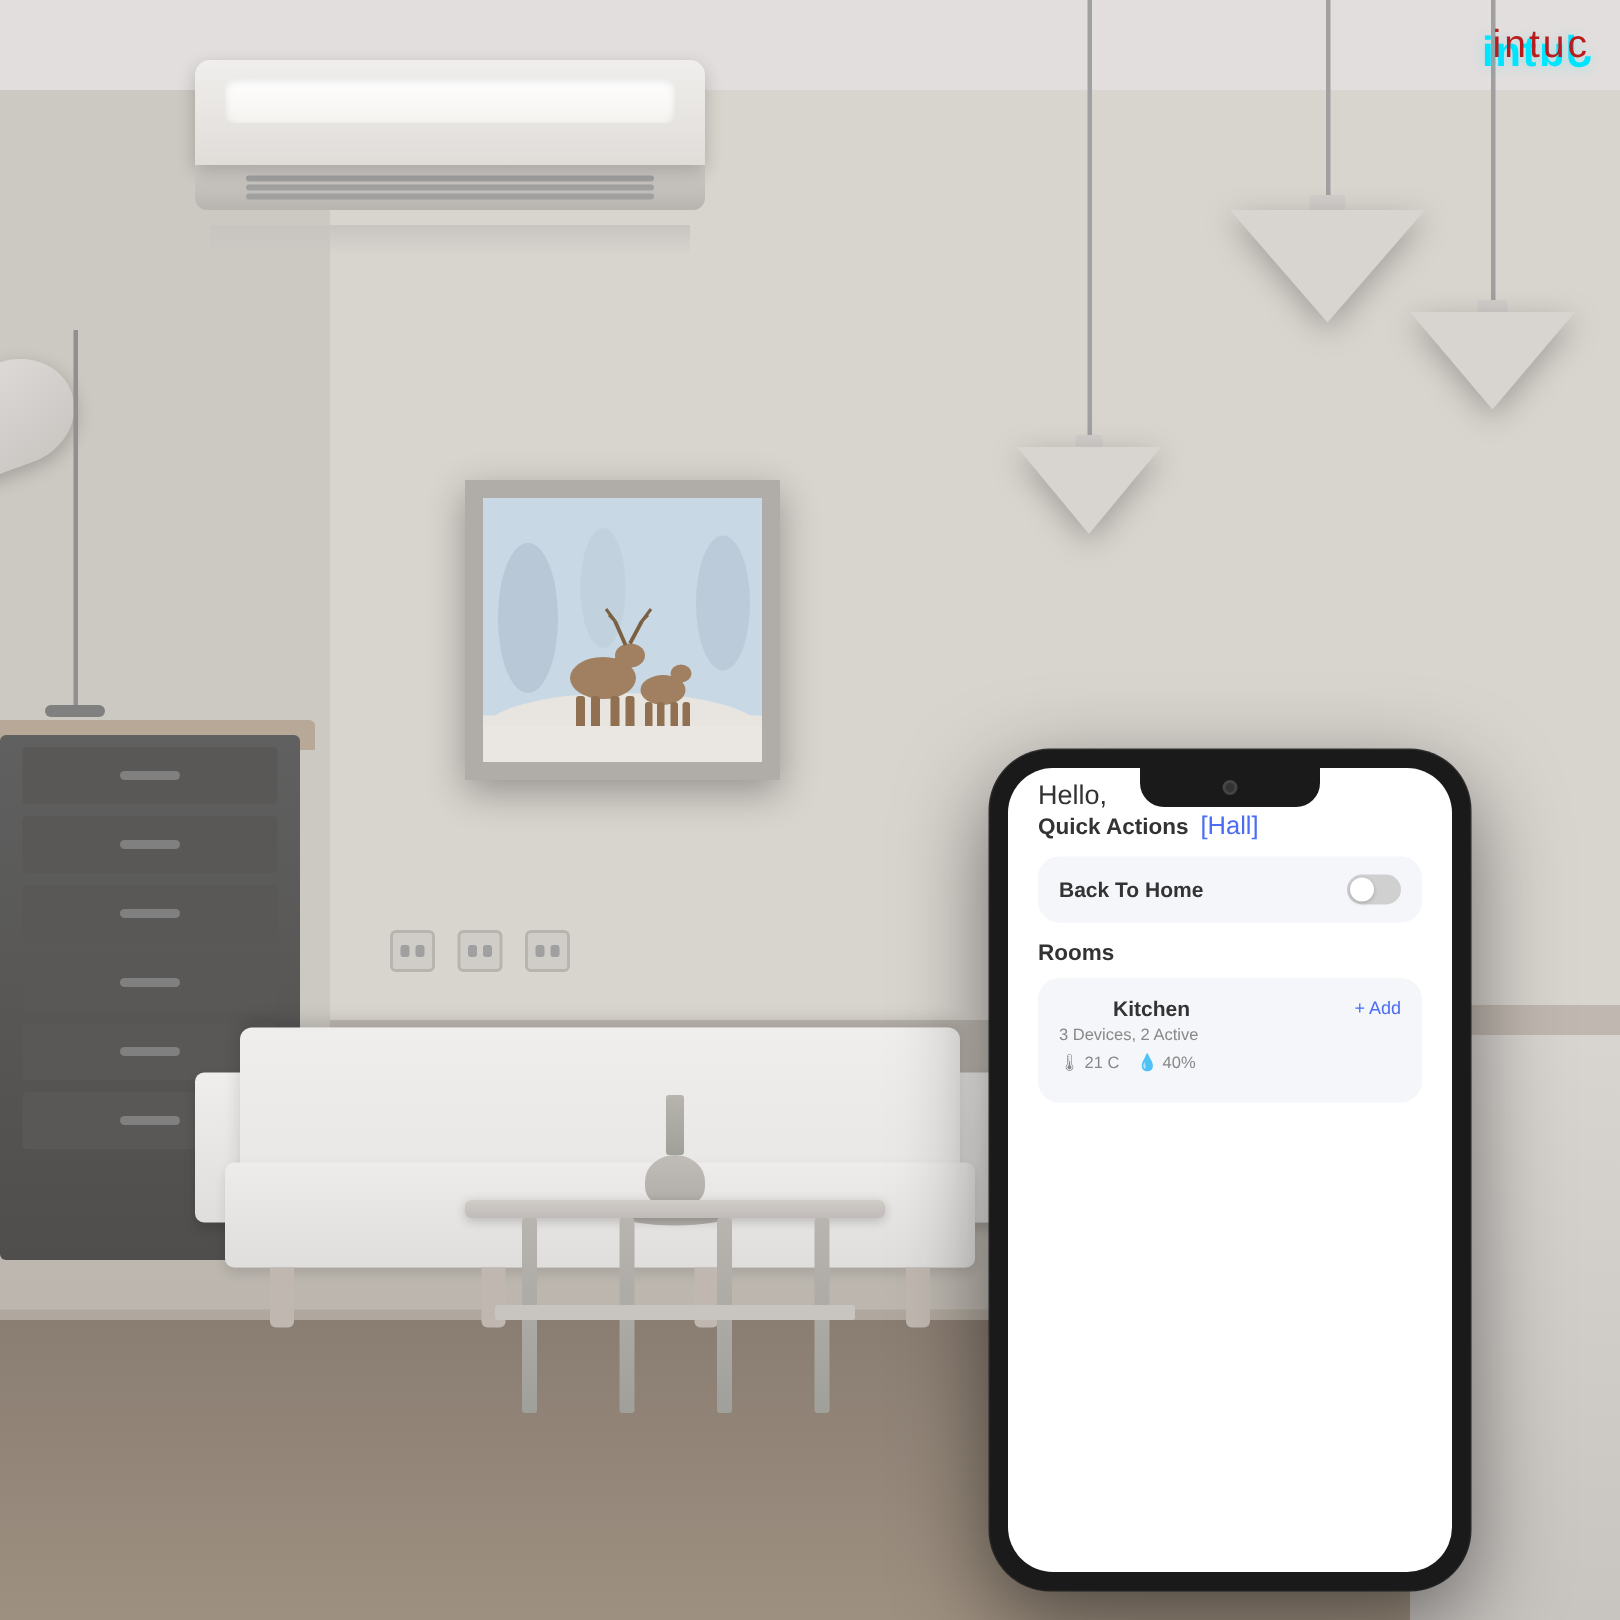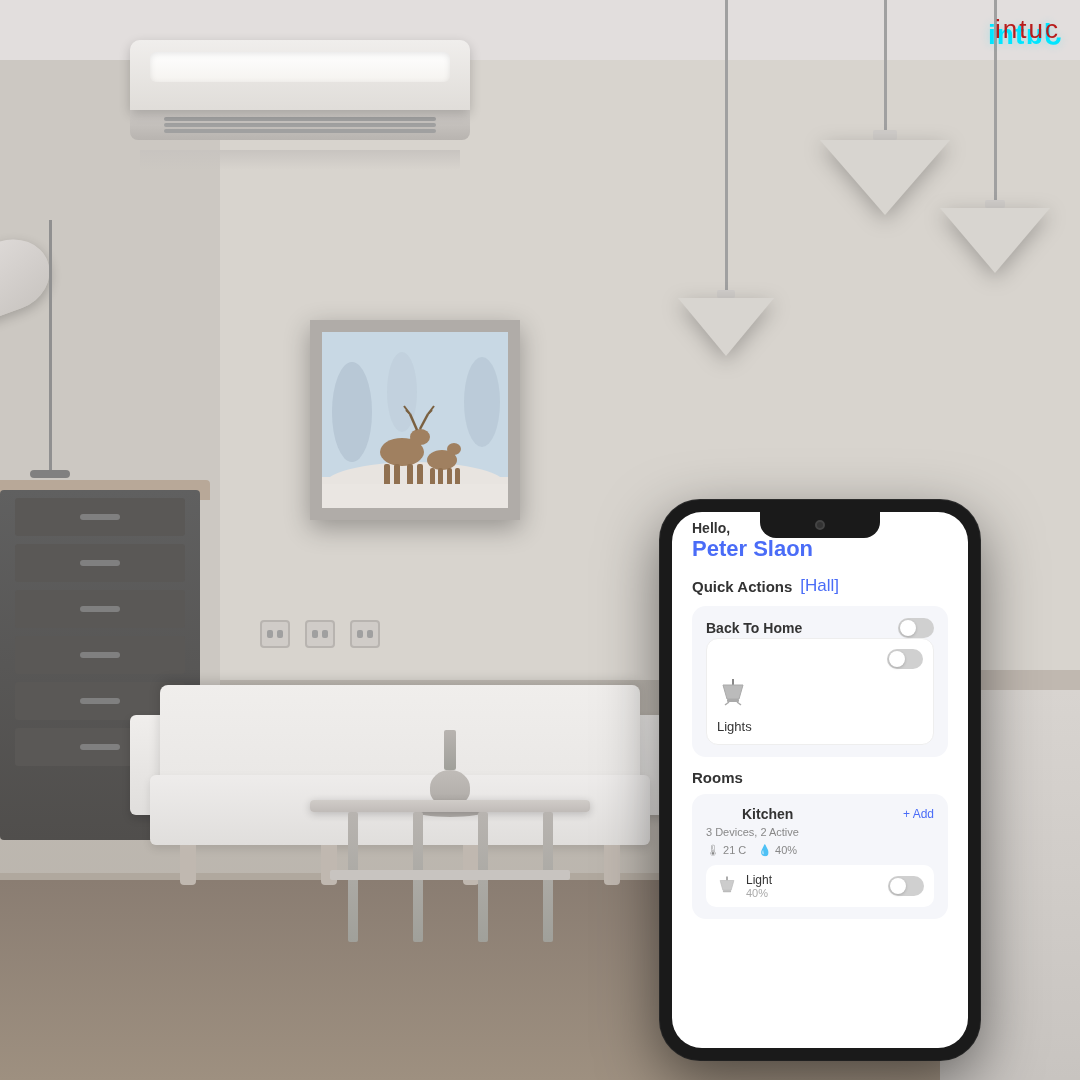--- a/index.html
+++ b/index.html
@@ -491,23 +491,23 @@
       border-radius: 1px;
     }
 
     
     .app-content {
       padding: 8px 20px 16px;
       overflow-y: auto;
       height: calc(100% - 36px);
     }
     .greeting-hi {
-      font-size: 14px;
+      font-size: 18px;
       color: #333;
-      font-weight: 700;
+      font-weight: 400;
     }
     .greeting-name {
       font-size: 22px;
       color: #4a6cf7;
       font-weight: 700;
       margin-bottom: 14px;
     }
     .section-header {
       font-size: 15px;
       font-weight: 600;
@@ -838,85 +838,52 @@
   <div class="phone-frame">
     <div class="phone-screen">
 
       <div class="phone-notch">
         <div class="notch-camera"></div>
       </div>
 
 
       <div class="app-content">
         <div class="greeting-hi">Hello,</div>
-        <div class="greeting-name">Peter Slaon</div>
 
         <div class="section-header">
           <span>Quick Actions</span>
           <span class="section-tag">[Hall]</span>
         </div>
 
         <div class="bth-card">
           <div class="bth-header">
             <span class="bth-title">Back To Home</span>
             <div class="toggle">
               <div class="toggle-knob"></div>
             </div>
           </div>
 
           <div class="device-cards">
 
-            <div class="device-card">
-              <div class="device-card-header">
-                <div class="toggle">
-                  <div class="toggle-knob"></div>
-                </div>
-              </div>
-              
-              <svg width="32" height="32" viewBox="0 0 32 32">
-                <line x1="16" y1="2" x2="16" y2="8" stroke="#888" stroke-width="2"></line>
-                <polygon points="6,8 26,8 22,22 10,22" fill="#bbb" stroke="#aaa" stroke-width="1"></polygon>
-                <rect x="10" y="22" width="12" height="3" fill="#aaa" rx="1"></rect>
-                <line x1="8" y1="28" x2="12" y2="25" stroke="#aaa" stroke-width="1.5"></line>
-                <line x1="24" y1="28" x2="20" y2="25" stroke="#aaa" stroke-width="1.5"></line>
-              </svg>
-              <div class="device-name">Lights</div>
-            </div>
 
           </div>
         </div>
 
         <div class="rooms-section">
           <div class="rooms-title">Rooms</div>
 
           <div class="room-card">
             <div class="room-card-header">
               <span class="room-name">Kitchen</span>
               <span class="add-btn">+ Add</span>
             </div>
             <div class="room-info">3 Devices, 2 Active</div>
             <div class="room-stats">
               <span>🌡 <span>21 C</span></span>
               <span>💧 <span>40%</span></span>
             </div>
 
-            <div class="room-device-row">
-              <div class="room-device-left">
-                <svg width="22" height="22" viewBox="0 0 32 32">
-                  <line x1="16" y1="2" x2="16" y2="8" stroke="#888" stroke-width="2"></line>
-                  <polygon points="6,8 26,8 22,22 10,22" fill="#ccc" stroke="#bbb" stroke-width="1"></polygon>
-                  <rect x="10" y="22" width="12" height="3" fill="#bbb" rx="1"></rect>
-                </svg>
-                <div class="room-device-info">
-                  <div class="room-device-name">Light</div>
-                  <div class="room-device-pct">40%</div>
-                </div>
-              </div>
-              <div class="toggle">
-                <div class="toggle-knob"></div>
-              </div>
-            </div>
           </div>
         </div>
       </div>
     </div>
   </div>
 </div>
 
 </body></html>

